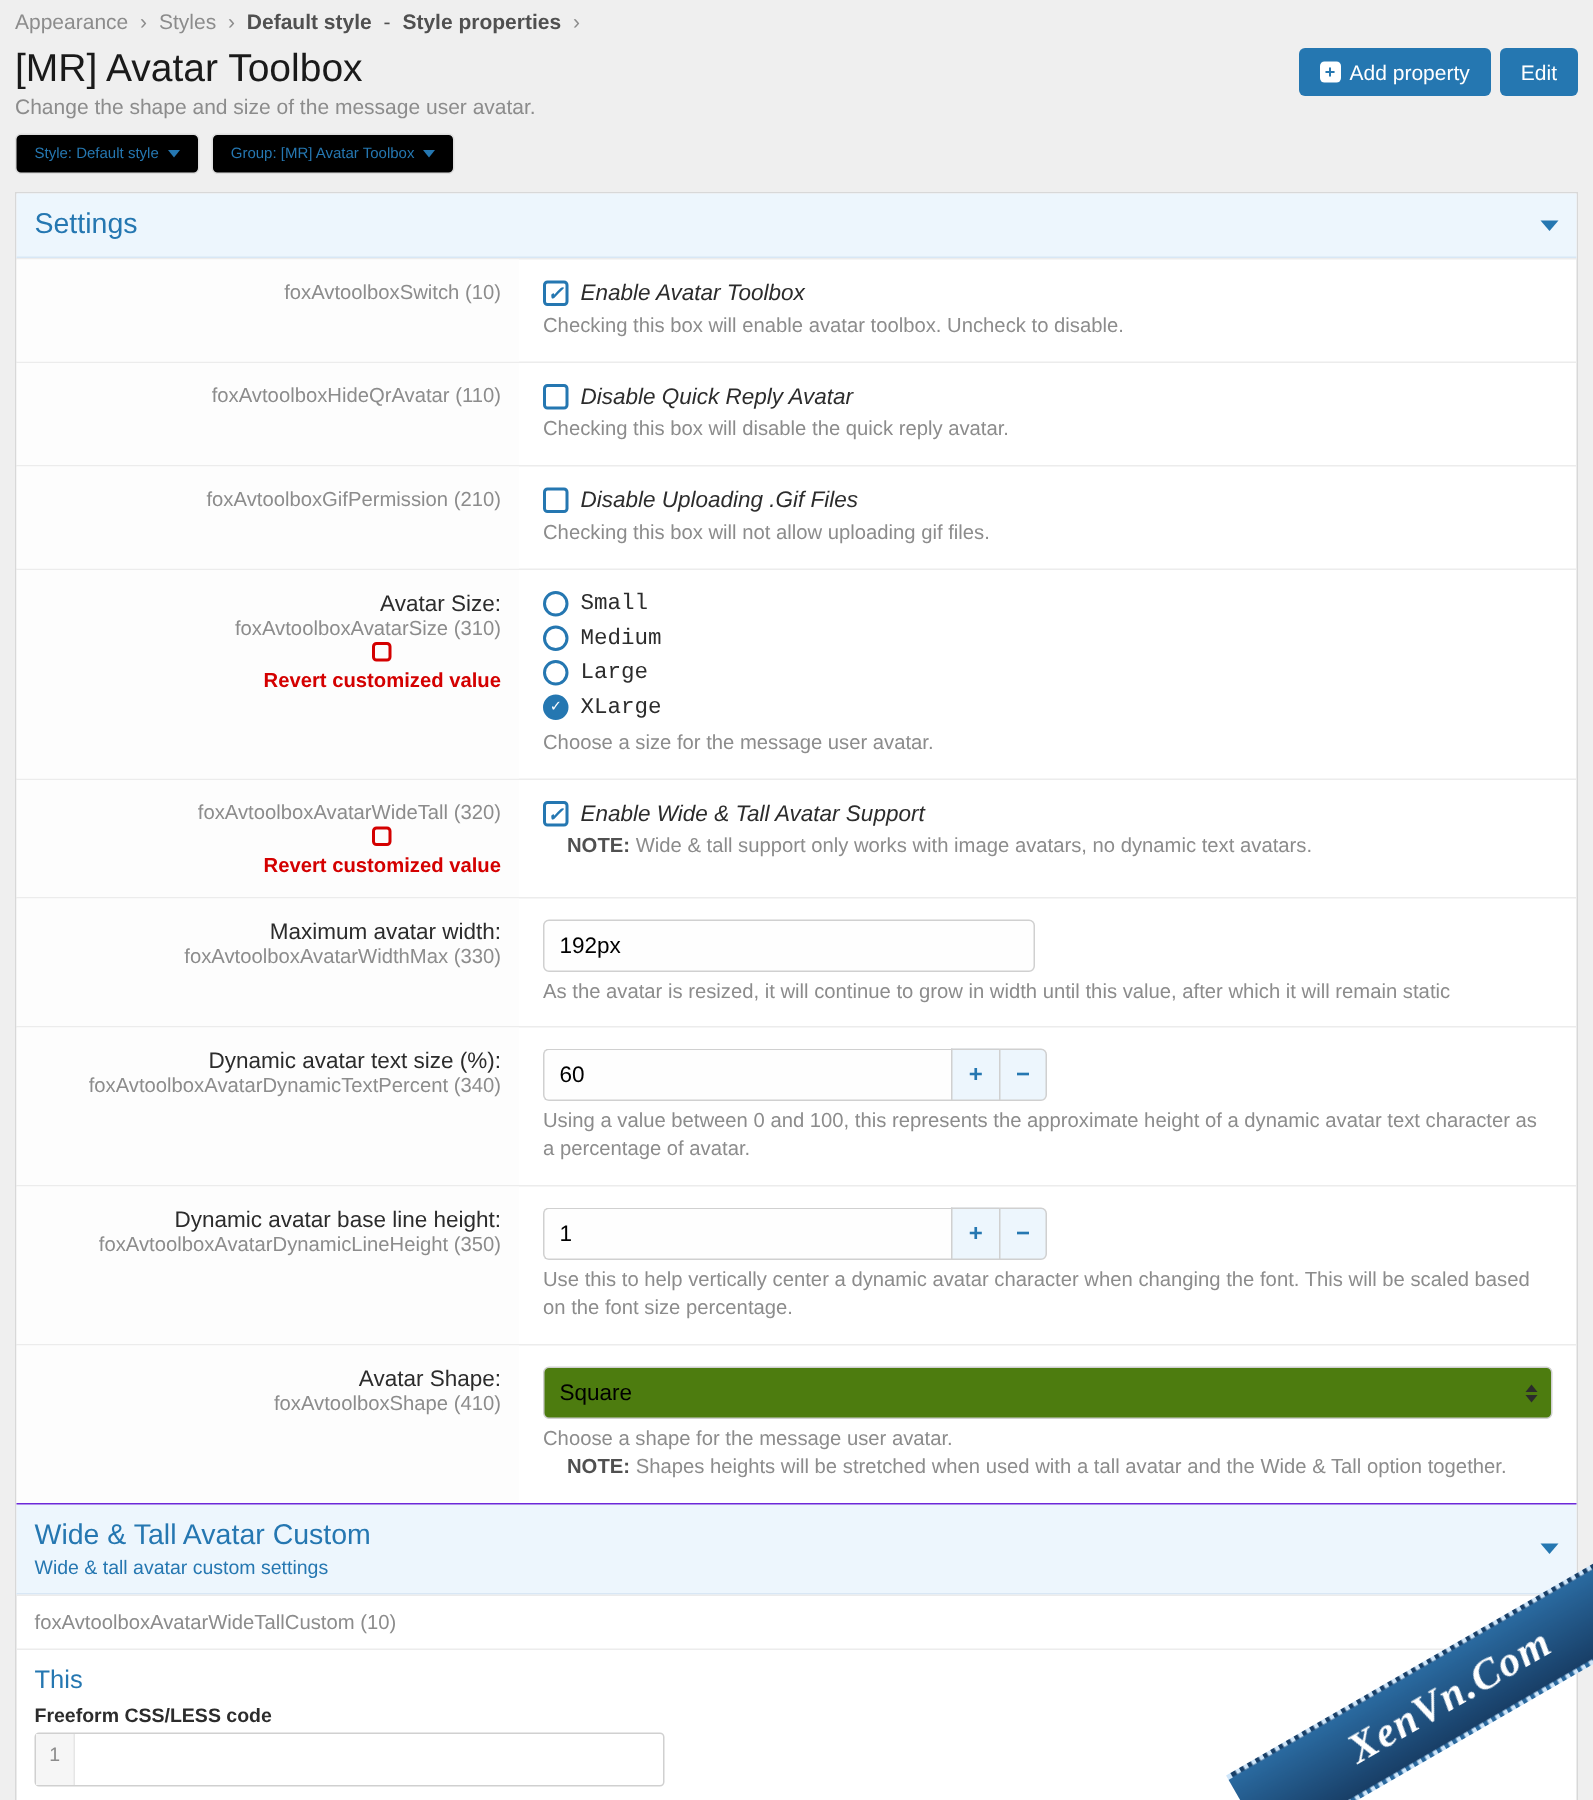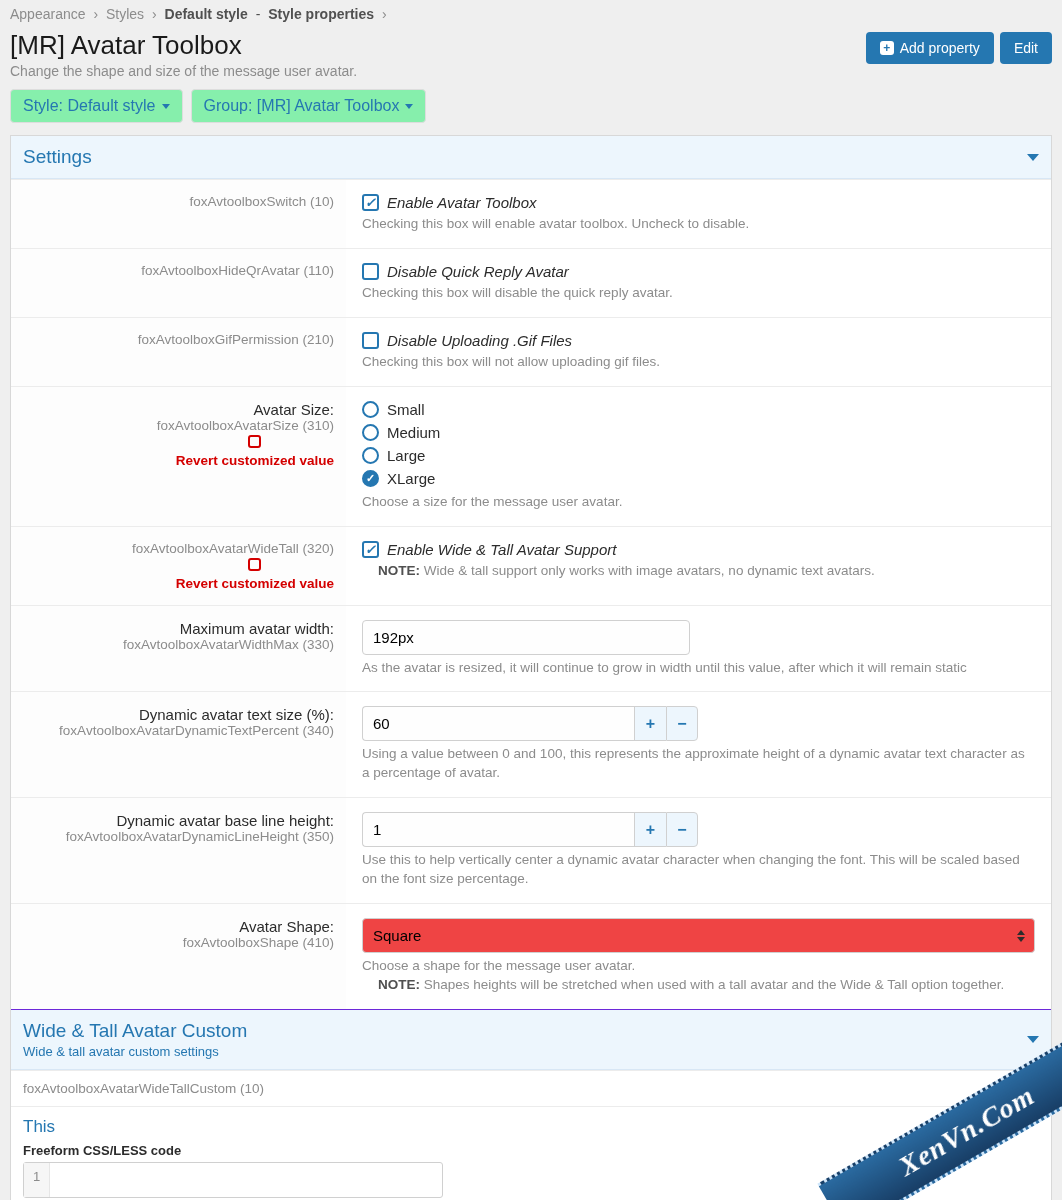--- a/index.html
+++ b/index.html
@@ -54,26 +54,26 @@
     width: 14px; height: 14px; background: #fff; border-radius: 3px;
     display: inline-flex; align-items: center; justify-content: center;
     color: #2577b1; font-weight: bold; font-size: 12px; line-height: 1;
   }
   .dropdown-row {
     display: flex;
     gap: 8px;
     padding: 0 10px 12px 10px;
   }
   .dd-btn {
-    background: #86efac;
+    background: #000000;
     border: 1px solid #ddd;
     color: #2577b1;
     border-radius: 4px;
     padding: 7px 12px;
-    font-size: 16px;
+    font-size: 10px;
     cursor: pointer;
     display: inline-flex;
     align-items: center;
     gap: 4px;
   }
   .caret {
     display: inline-block;
     width: 0; height: 0;
     border-left: 4px solid transparent;
     border-right: 4px solid transparent;
@@ -187,20 +187,21 @@
     line-height: 1.4;
   }
   .hint strong { color: #505050; padding-left: 16px; }
   .radio-line {
     display: flex;
     align-items: center;
     gap: 8px;
     font-size: 15px;
     color: #2c2c2c;
     margin-bottom: 6px;
+    font-family: Liberation Mono, monospace;
   }
   .rb {
     width: 17px; height: 17px;
     border: 2px solid #2577b1;
     border-radius: 50%;
     display: inline-flex;
     align-items: center;
     justify-content: center;
     flex-shrink: 0;
   }
@@ -251,21 +252,21 @@
   .stepper-btn.minus { border-radius: 0 4px 4px 0; }
   .select-wrap {
     position: relative;
   }
   .select-input {
     width: 100%;
     padding: 8px 10px;
     border: 1px solid #d0d0d0;
     border-radius: 4px;
     font-size: 15px;
-    background: #ef4444;
+    background: #4d7c0f;
     appearance: none;
     -webkit-appearance: none;
   }
   .select-wrap::after {
     content: "";
     position: absolute;
     right: 12px;
     top: 10px;
     font-size: 10px;
     color: #2c2c2c;

